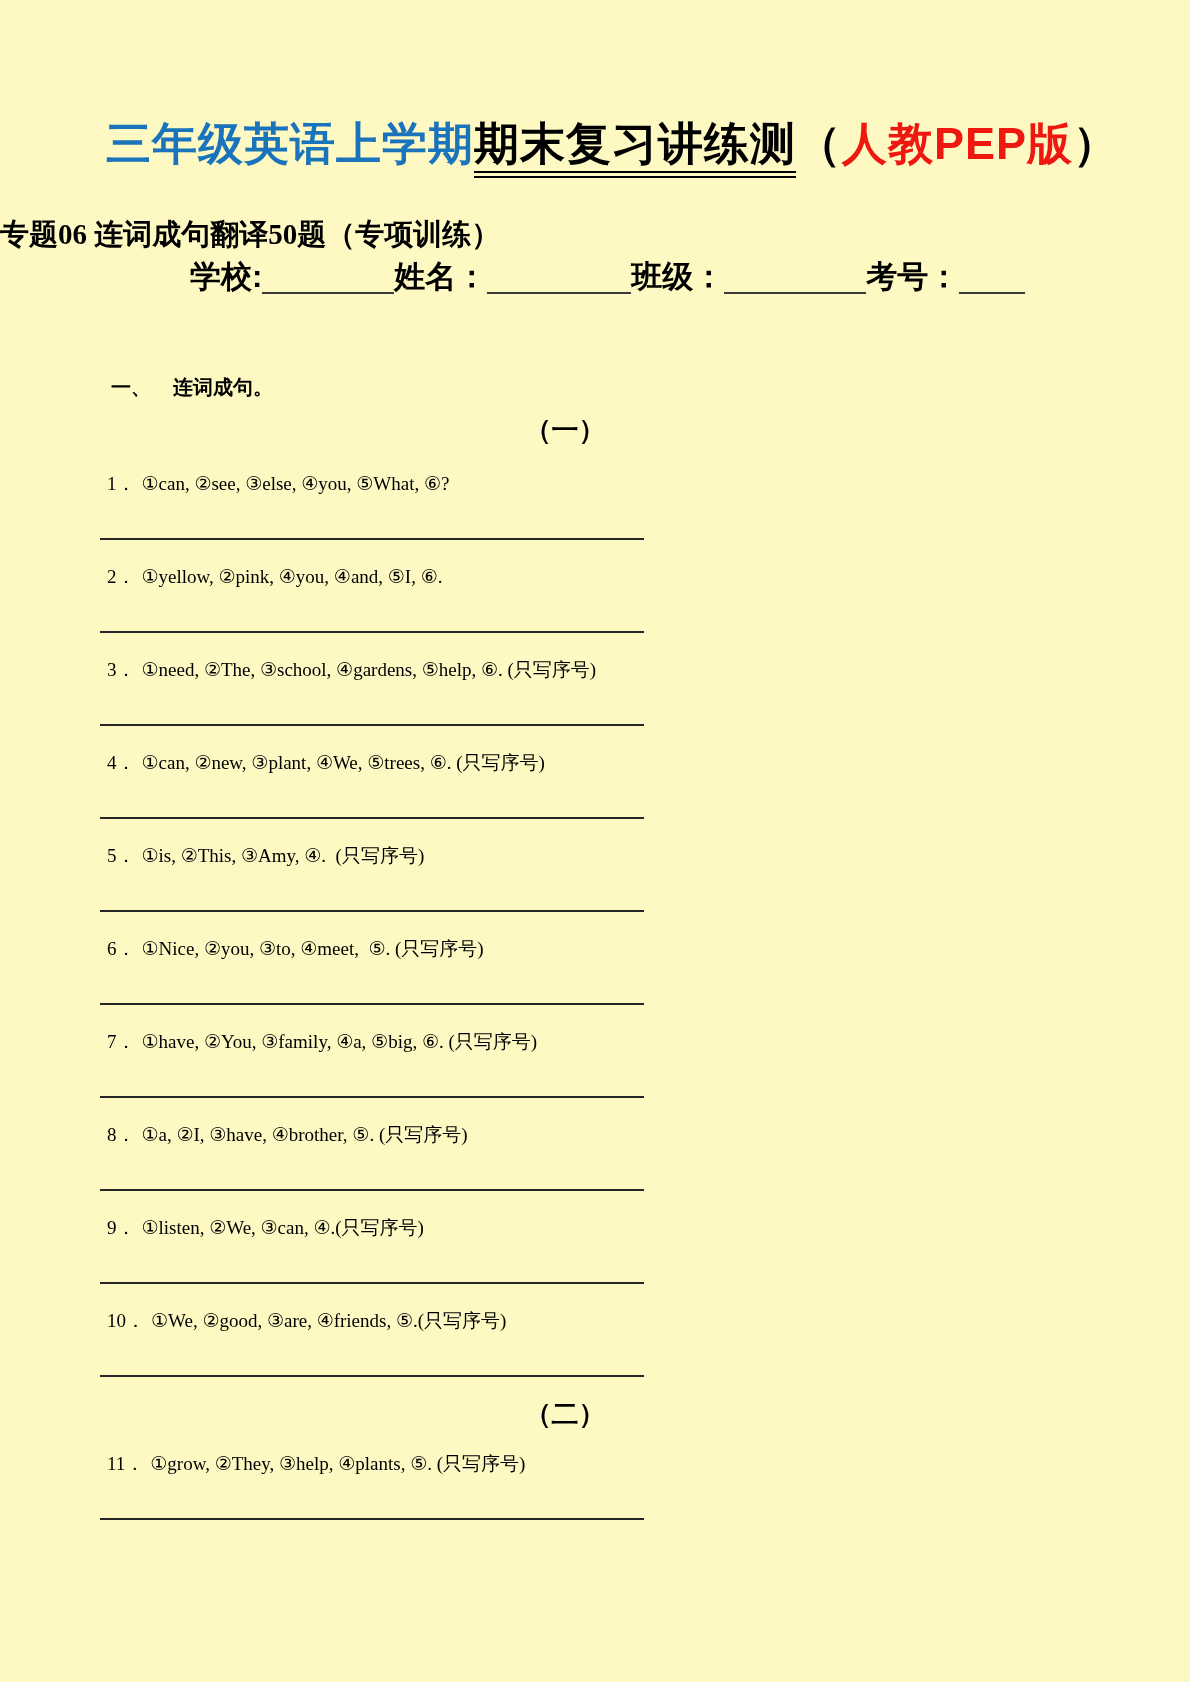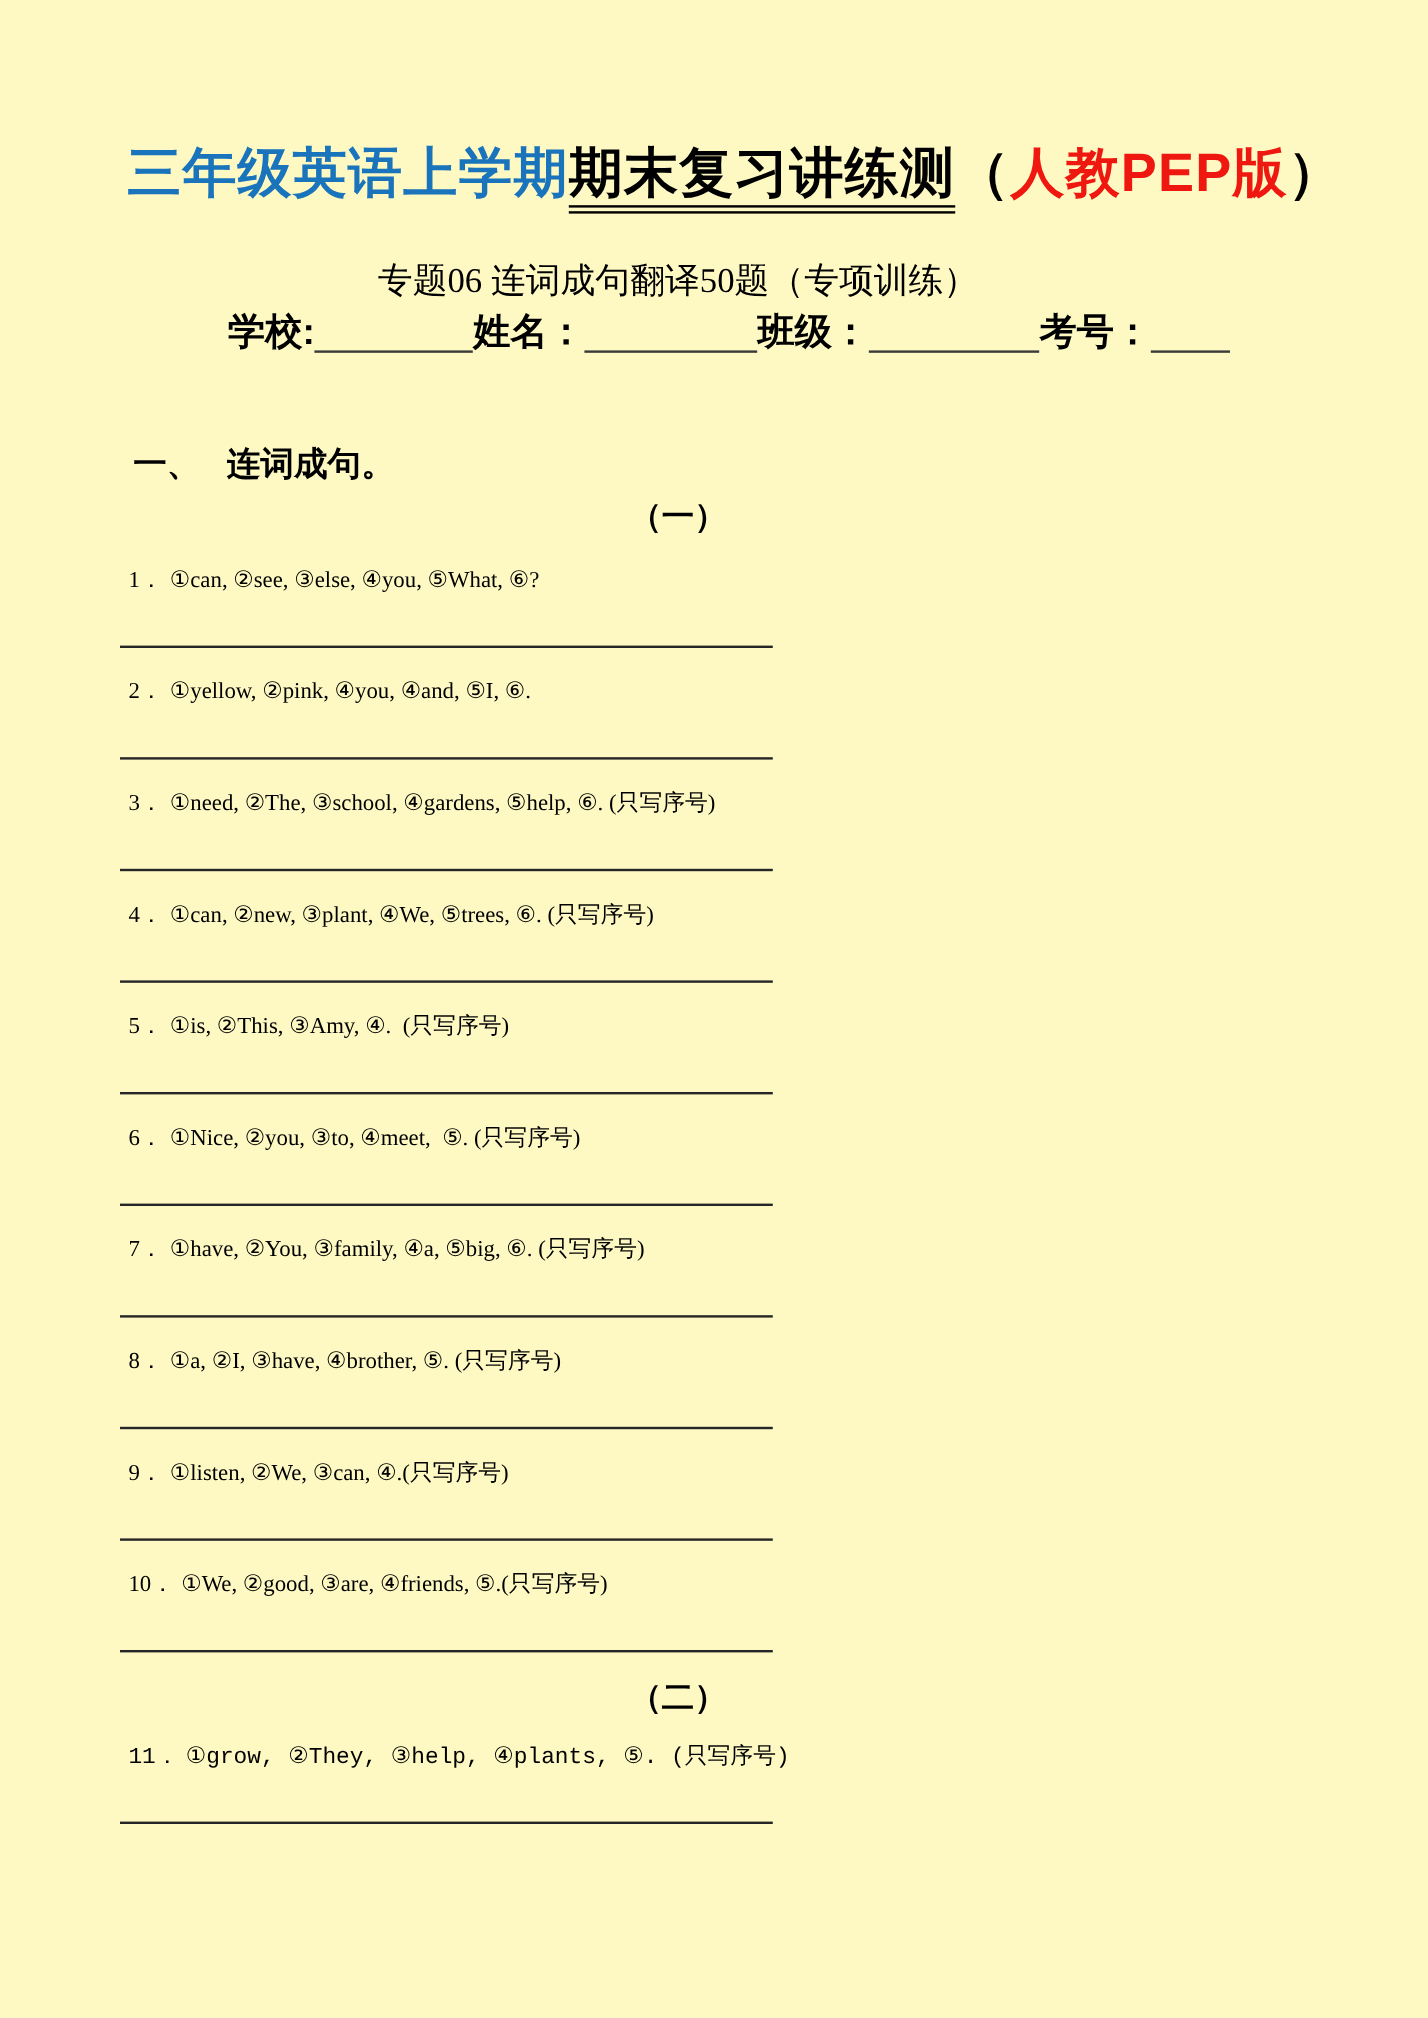--- a/index.html
+++ b/index.html
@@ -22,22 +22,22 @@
     letter-spacing: 1px;
     white-space: nowrap;
   }
   .title .t-blue { color: #1a74bc; }
   .title .t-underlined { border-bottom: 7px double #000; padding-bottom: 2px; }
   .title .t-red { color: #ee1810; }
   
   .subtitle {
     width: 1130px;
     margin-top: 39px;
-    text-align: center;
-    font-weight: normal;
+    text-align: left;
+    font-weight: bold;
     font-size: 29px;
     line-height: 38px;
   }
   
   .info-line {
     margin: 7px 0 0 190px;
     font-family: "Liberation Sans", "DejaVu Sans", sans-serif;
     font-weight: bold;
     font-size: 31px;
     line-height: 34px;
@@ -49,39 +49,39 @@
     border-bottom: 2px solid #3a3a3a;
     vertical-align: bottom;
   }
   .blank-1 { width: 132px; }
   .blank-2 { width: 144px; }
   .blank-3 { width: 142px; }
   .blank-4 { width: 66px; }
   
   .section-header {
     margin: 75px 0 0 111px;
-    font-family: Liberation Sans, sans-serif;
+    font-family: Liberation Serif, serif;
     font-weight: bold;
-    font-size: 28px;
+    font-size: 20px;
     line-height: 36px;
   }
   .section-header .sec-title { margin-left: 22px; }
   
   .group-heading {
     width: 1130px;
     text-align: center;
     font-weight: bold;
     font-size: 27px;
     line-height: 36px;
     margin-top: 7px;
   }
   .group-2 .group-heading { margin-top: 0; }
   
   .questions { margin: 18px 0 0 107px; }
-  .group-2 .questions { margin-top: 14px; font-family: Liberation Mono, monospace; }
+  .group-2 .questions { margin-top: 14px; }
   .q-row {
     margin: 0;
     font-size: 19px;
     line-height: 36px;
     white-space: pre-wrap;
   }
   .q-num { margin-right: 6px; }
   .answer-line {
     width: 544px;
     height: 0;

